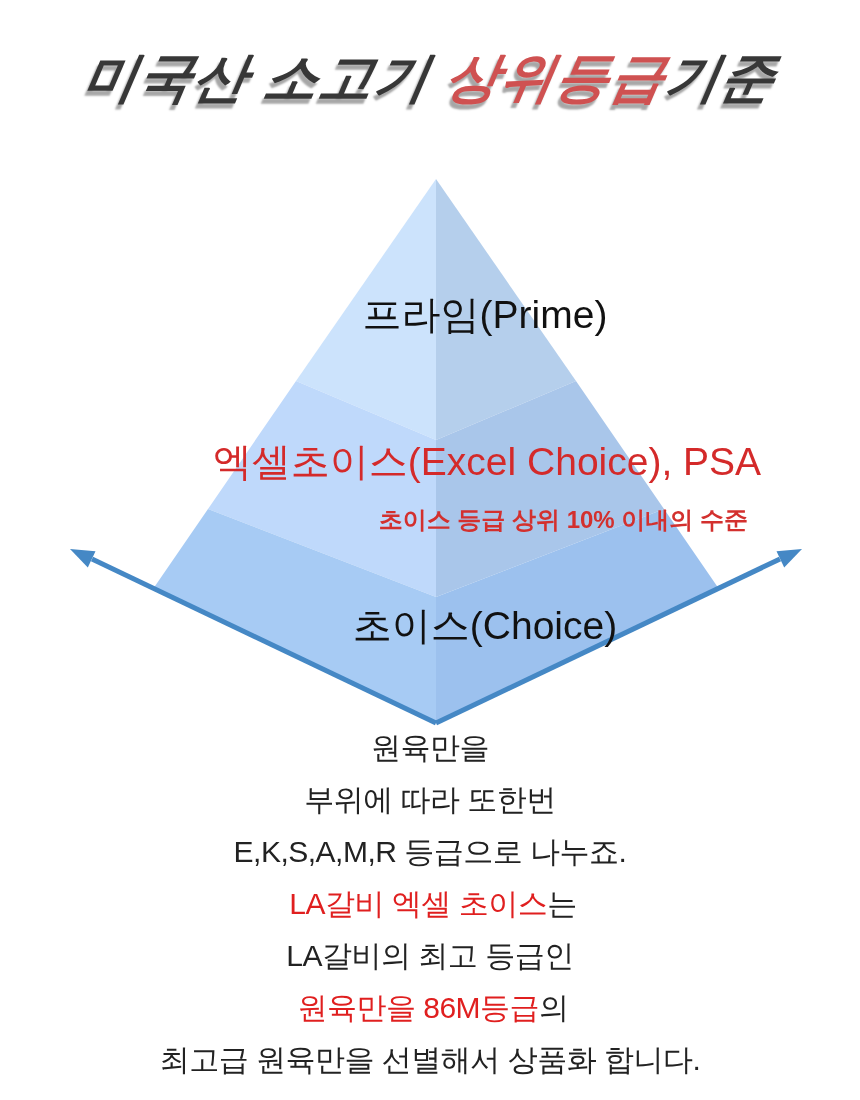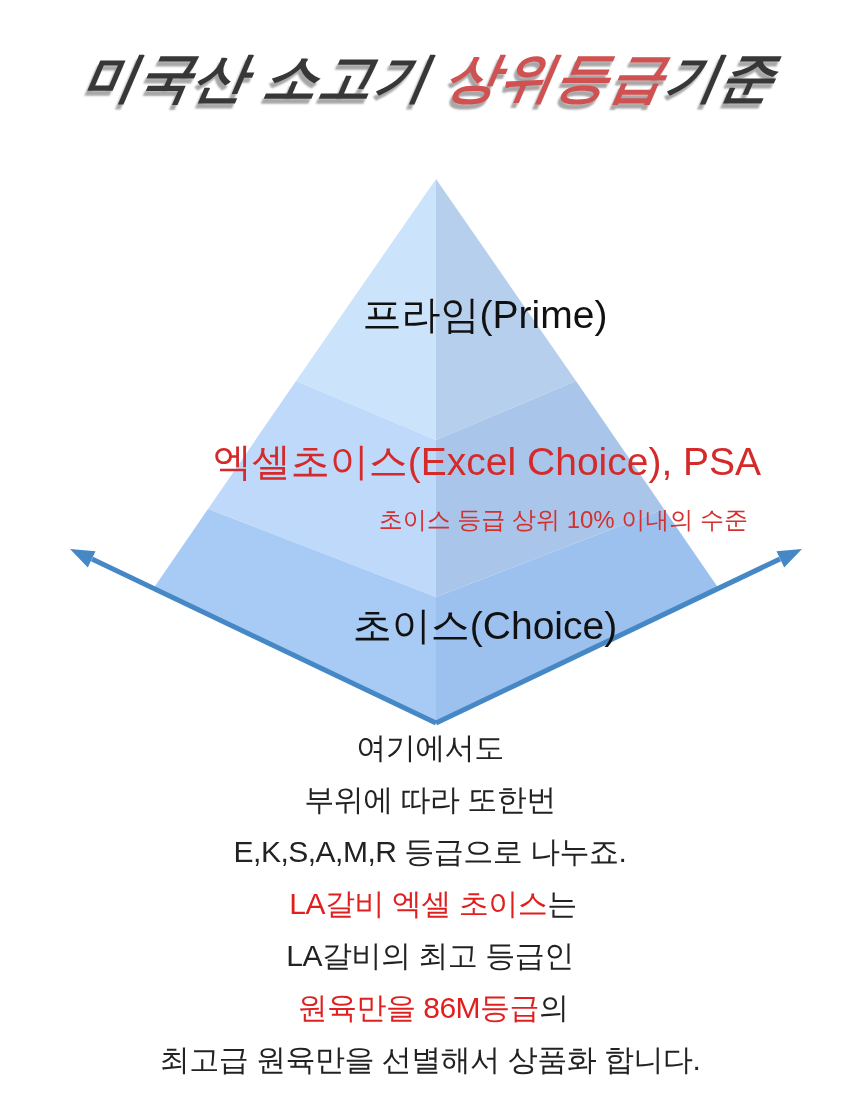--- a/index.html
+++ b/index.html
@@ -29,21 +29,21 @@
     position:absolute;transform:translateX(-50%);
     white-space:nowrap;line-height:1.15;
     font-size:39px;font-weight:400;color:#111111;
   }
   .label-prime{left:485px;top:293px;}
   .label-excel{left:487px;top:440px;color:#d42a2a;}
   .label-choice{left:485px;top:604px;}
   .pyr-sublabel{
     position:absolute;left:748px;top:506px;transform:translateX(-100%);
     white-space:nowrap;line-height:1.2;
-    font-size:24px;font-weight:400;color:#d3302e;
+    font-size:24px;font-weight:700;color:#d3302e;
   }
 
   
   .desc{
     position:absolute;top:722px;left:0;right:0;
     text-align:center;
     font-size:30px;line-height:52px;font-weight:400;color:#222222;
     letter-spacing:-0.5px;
   }
   .desc .hl-body{color:#e01f1f;margin-left:6px;}
@@ -74,21 +74,21 @@
 
   <div class="pyr-label label-prime">프라임(Prime)</div>
 
   <div class="pyr-label label-excel">엑셀초이스(Excel Choice), PSA</div>
 
   <div class="pyr-sublabel">초이스 등급 상위 10% 이내의 수준</div>
 
   <div class="pyr-label label-choice">초이스(Choice)</div>
 
   <div class="desc">
-    <div class="desc-line">여기에서도</div>
+    <div class="desc-line">원육만을</div>
     <div class="desc-line">부위에 따라 또한번</div>
     <div class="desc-line">E,K,S,A,M,R 등급으로 나누죠.</div>
     <div class="desc-line"><span class="hl-body">LA갈비 엑셀 초이스</span><span>는</span></div>
     <div class="desc-line">LA갈비의 최고 등급인</div>
     <div class="desc-line"><span class="hl-body">원육만을 86M등급</span><span>의</span></div>
     <div class="desc-line">최고급 원육만을 선별해서 상품화 합니다.</div>
   </div>
 
 </div>
 

